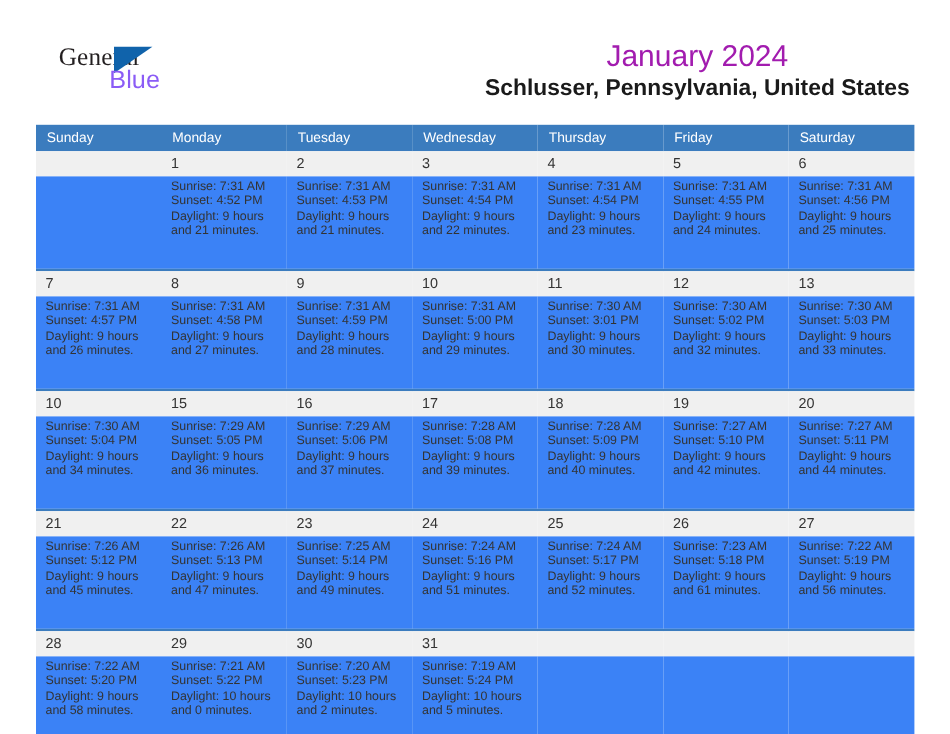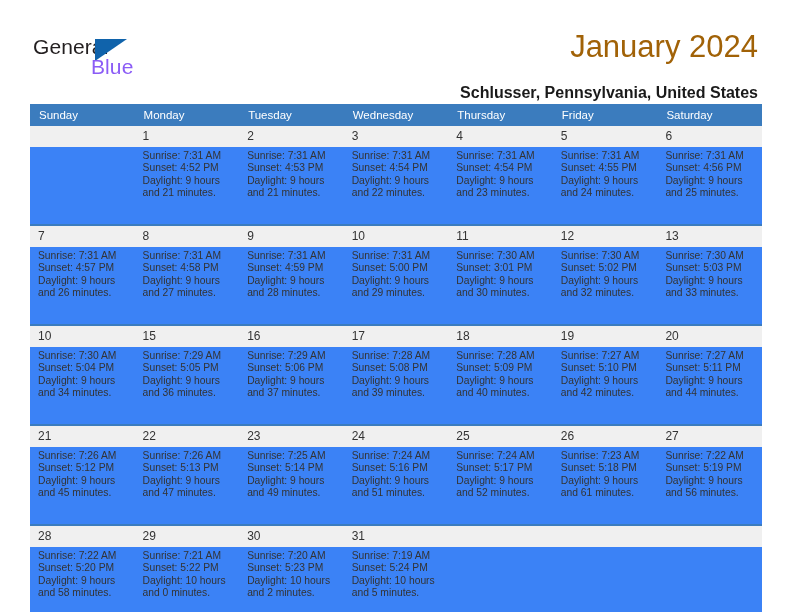--- a/index.html
+++ b/index.html
@@ -31,26 +31,26 @@
   }
   .logo {
     position: absolute;
     left: 33px;
     top: 35px;
     width: 170px;
     height: 48px;
   }
   .logo-general {
     position: absolute;
-    left: 0;
+    left: 16px;
     top: 0;
     font-size: 21px;
     color: #231f20;
     letter-spacing: 0.1px;
-    font-family: Liberation Sans, sans-serif;
+    font-family: Liberation Serif, serif;
   }
   .logo-blue {
     position: absolute;
     left: 58px;
     top: 20px;
     font-size: 21px;
     color: #8b5cf6;
     letter-spacing: 0.1px;
   }
   .logo-tri {
@@ -63,30 +63,31 @@
     border-bottom: 22px solid transparent;
   }
 
   .title-block {
     position: absolute;
     right: 34px;
     top: 30px;
     text-align: right;
   }
   .cal-title {
-    font-size: 31px;
-    color: #a16207;
+    font-size: 25px;
+    color: #a21caf;
     line-height: 34px;
     white-space: nowrap;
+    text-align: center;
   }
   .cal-subtitle {
-    font-size: 16px;
+    font-size: 19px;
     color: #1a1a1a;
     line-height: 20px;
-    margin-top: 19px;
+    margin-top: 0;
     white-space: nowrap;
     font-weight: bold;
   }
 
   
   .calendar {
     position: absolute;
     left: 30px;
     top: 104px;
     width: 732px;

